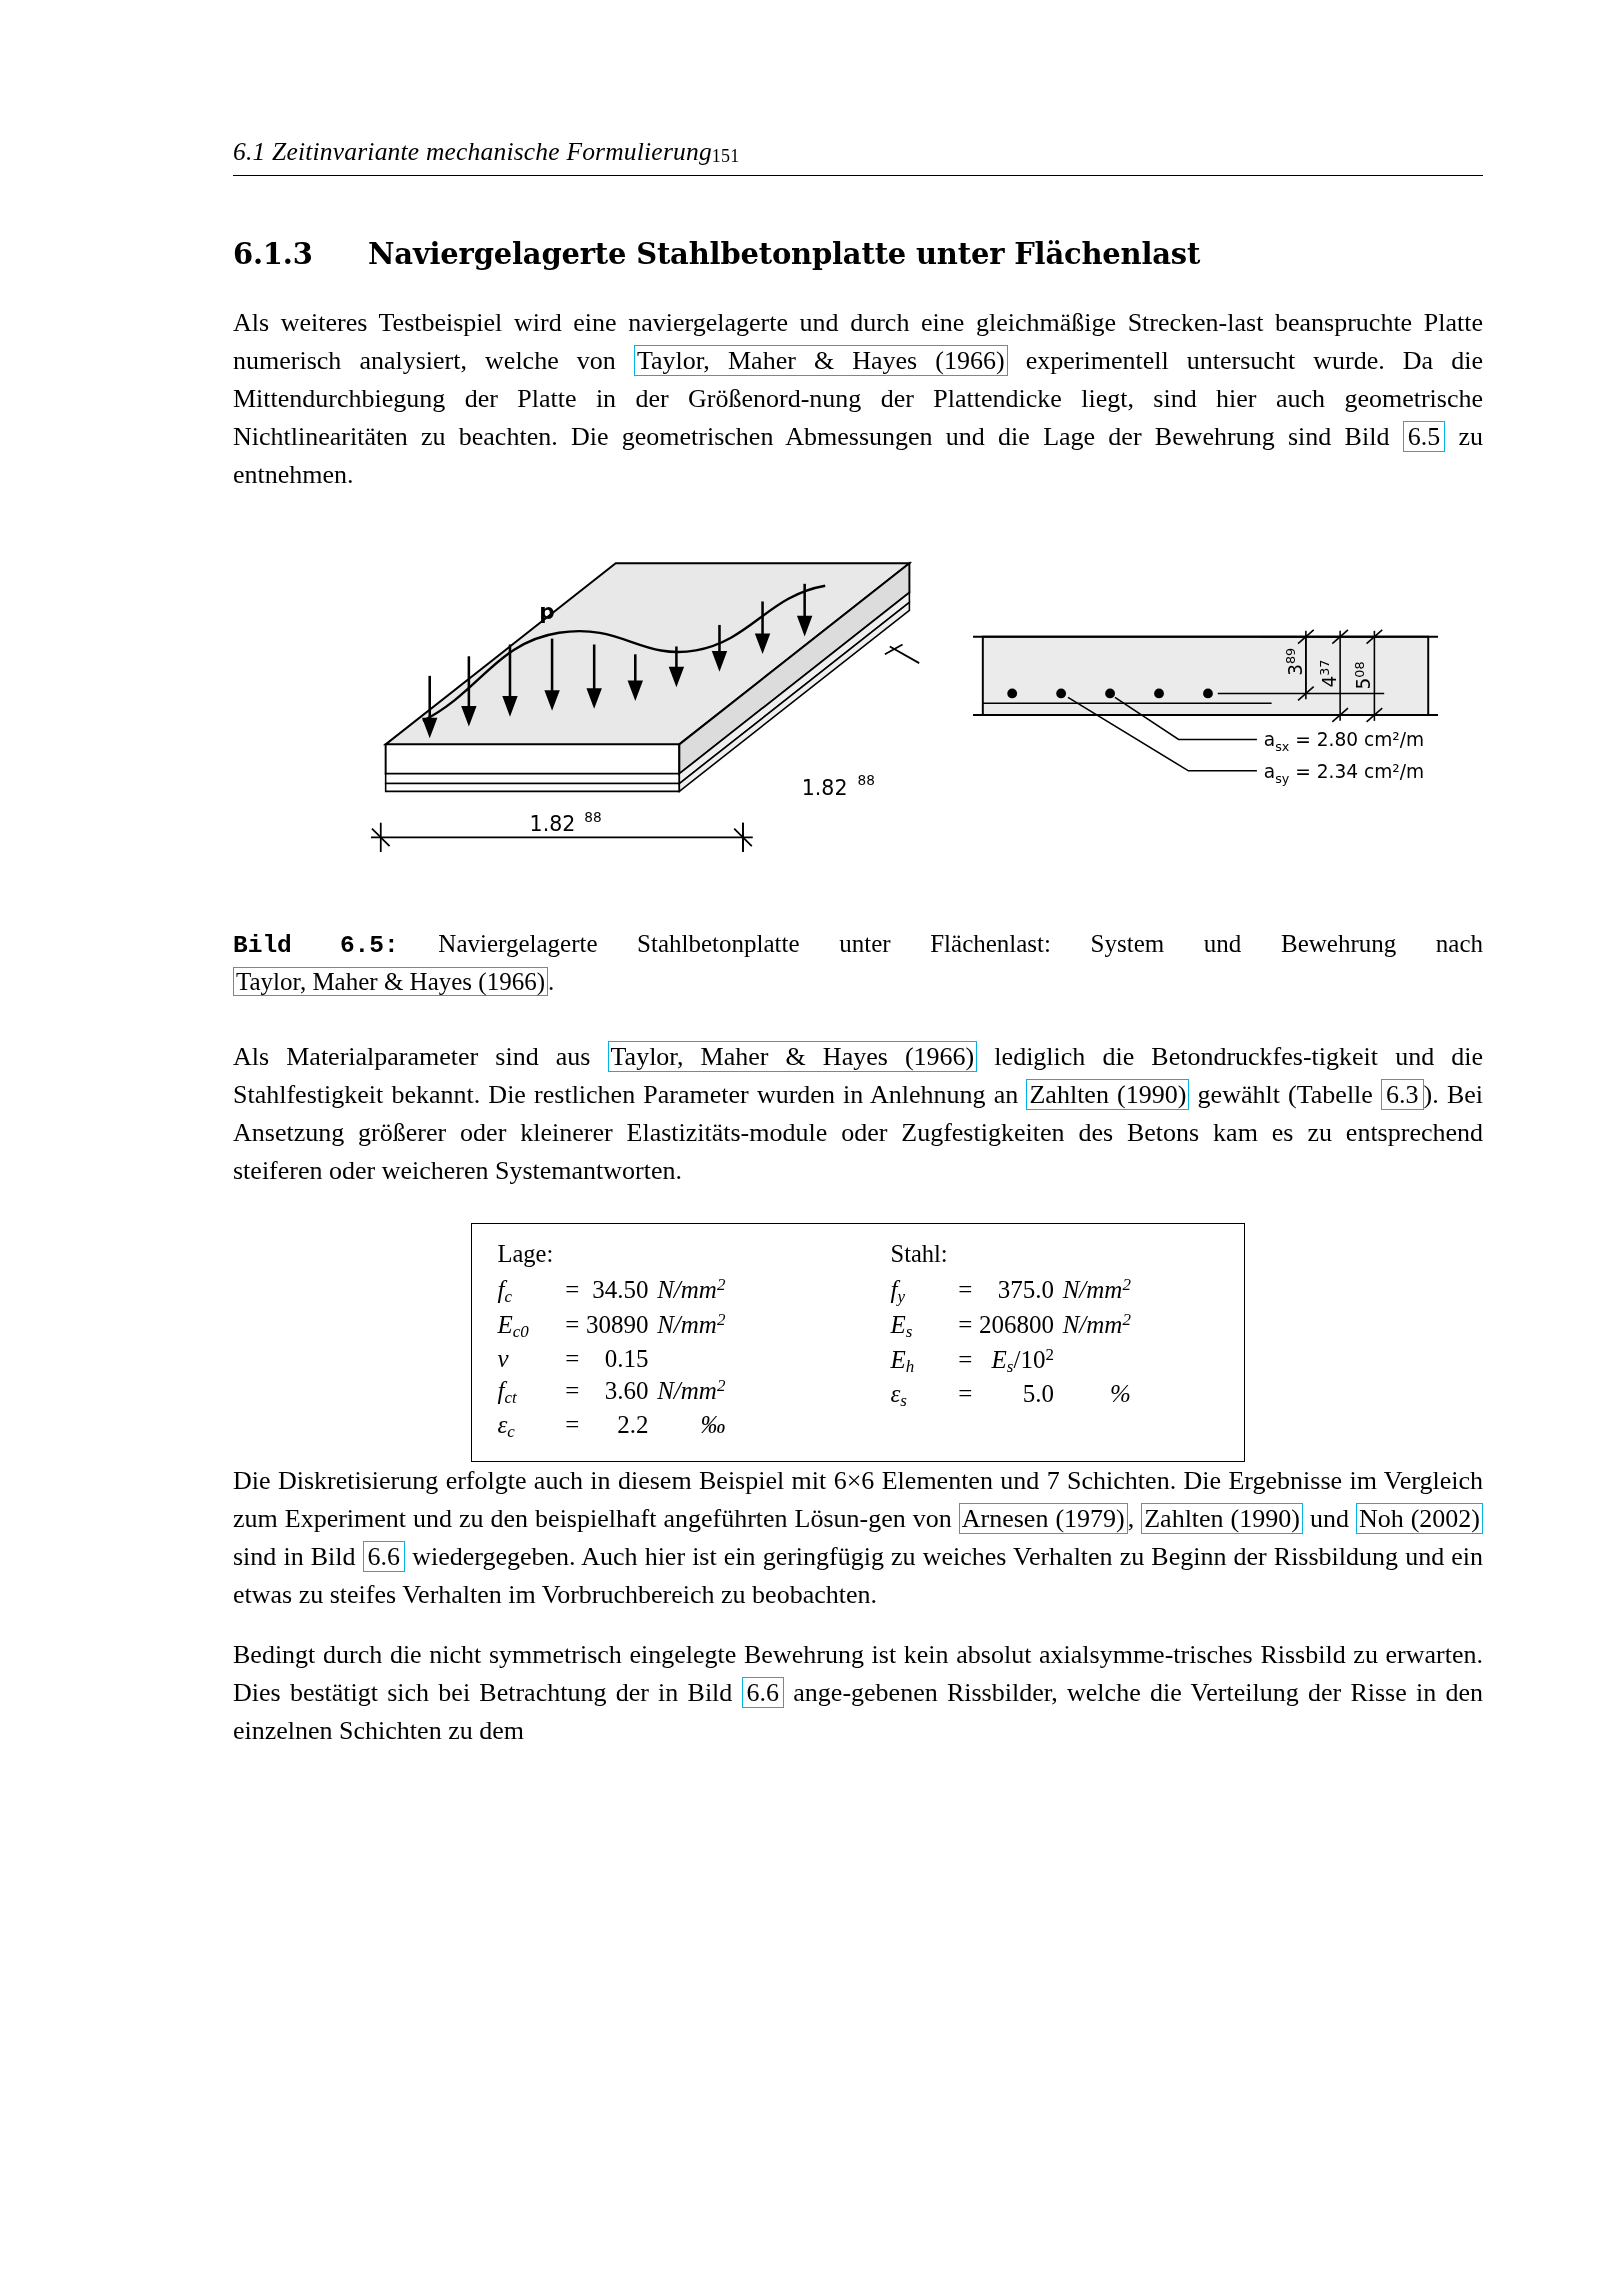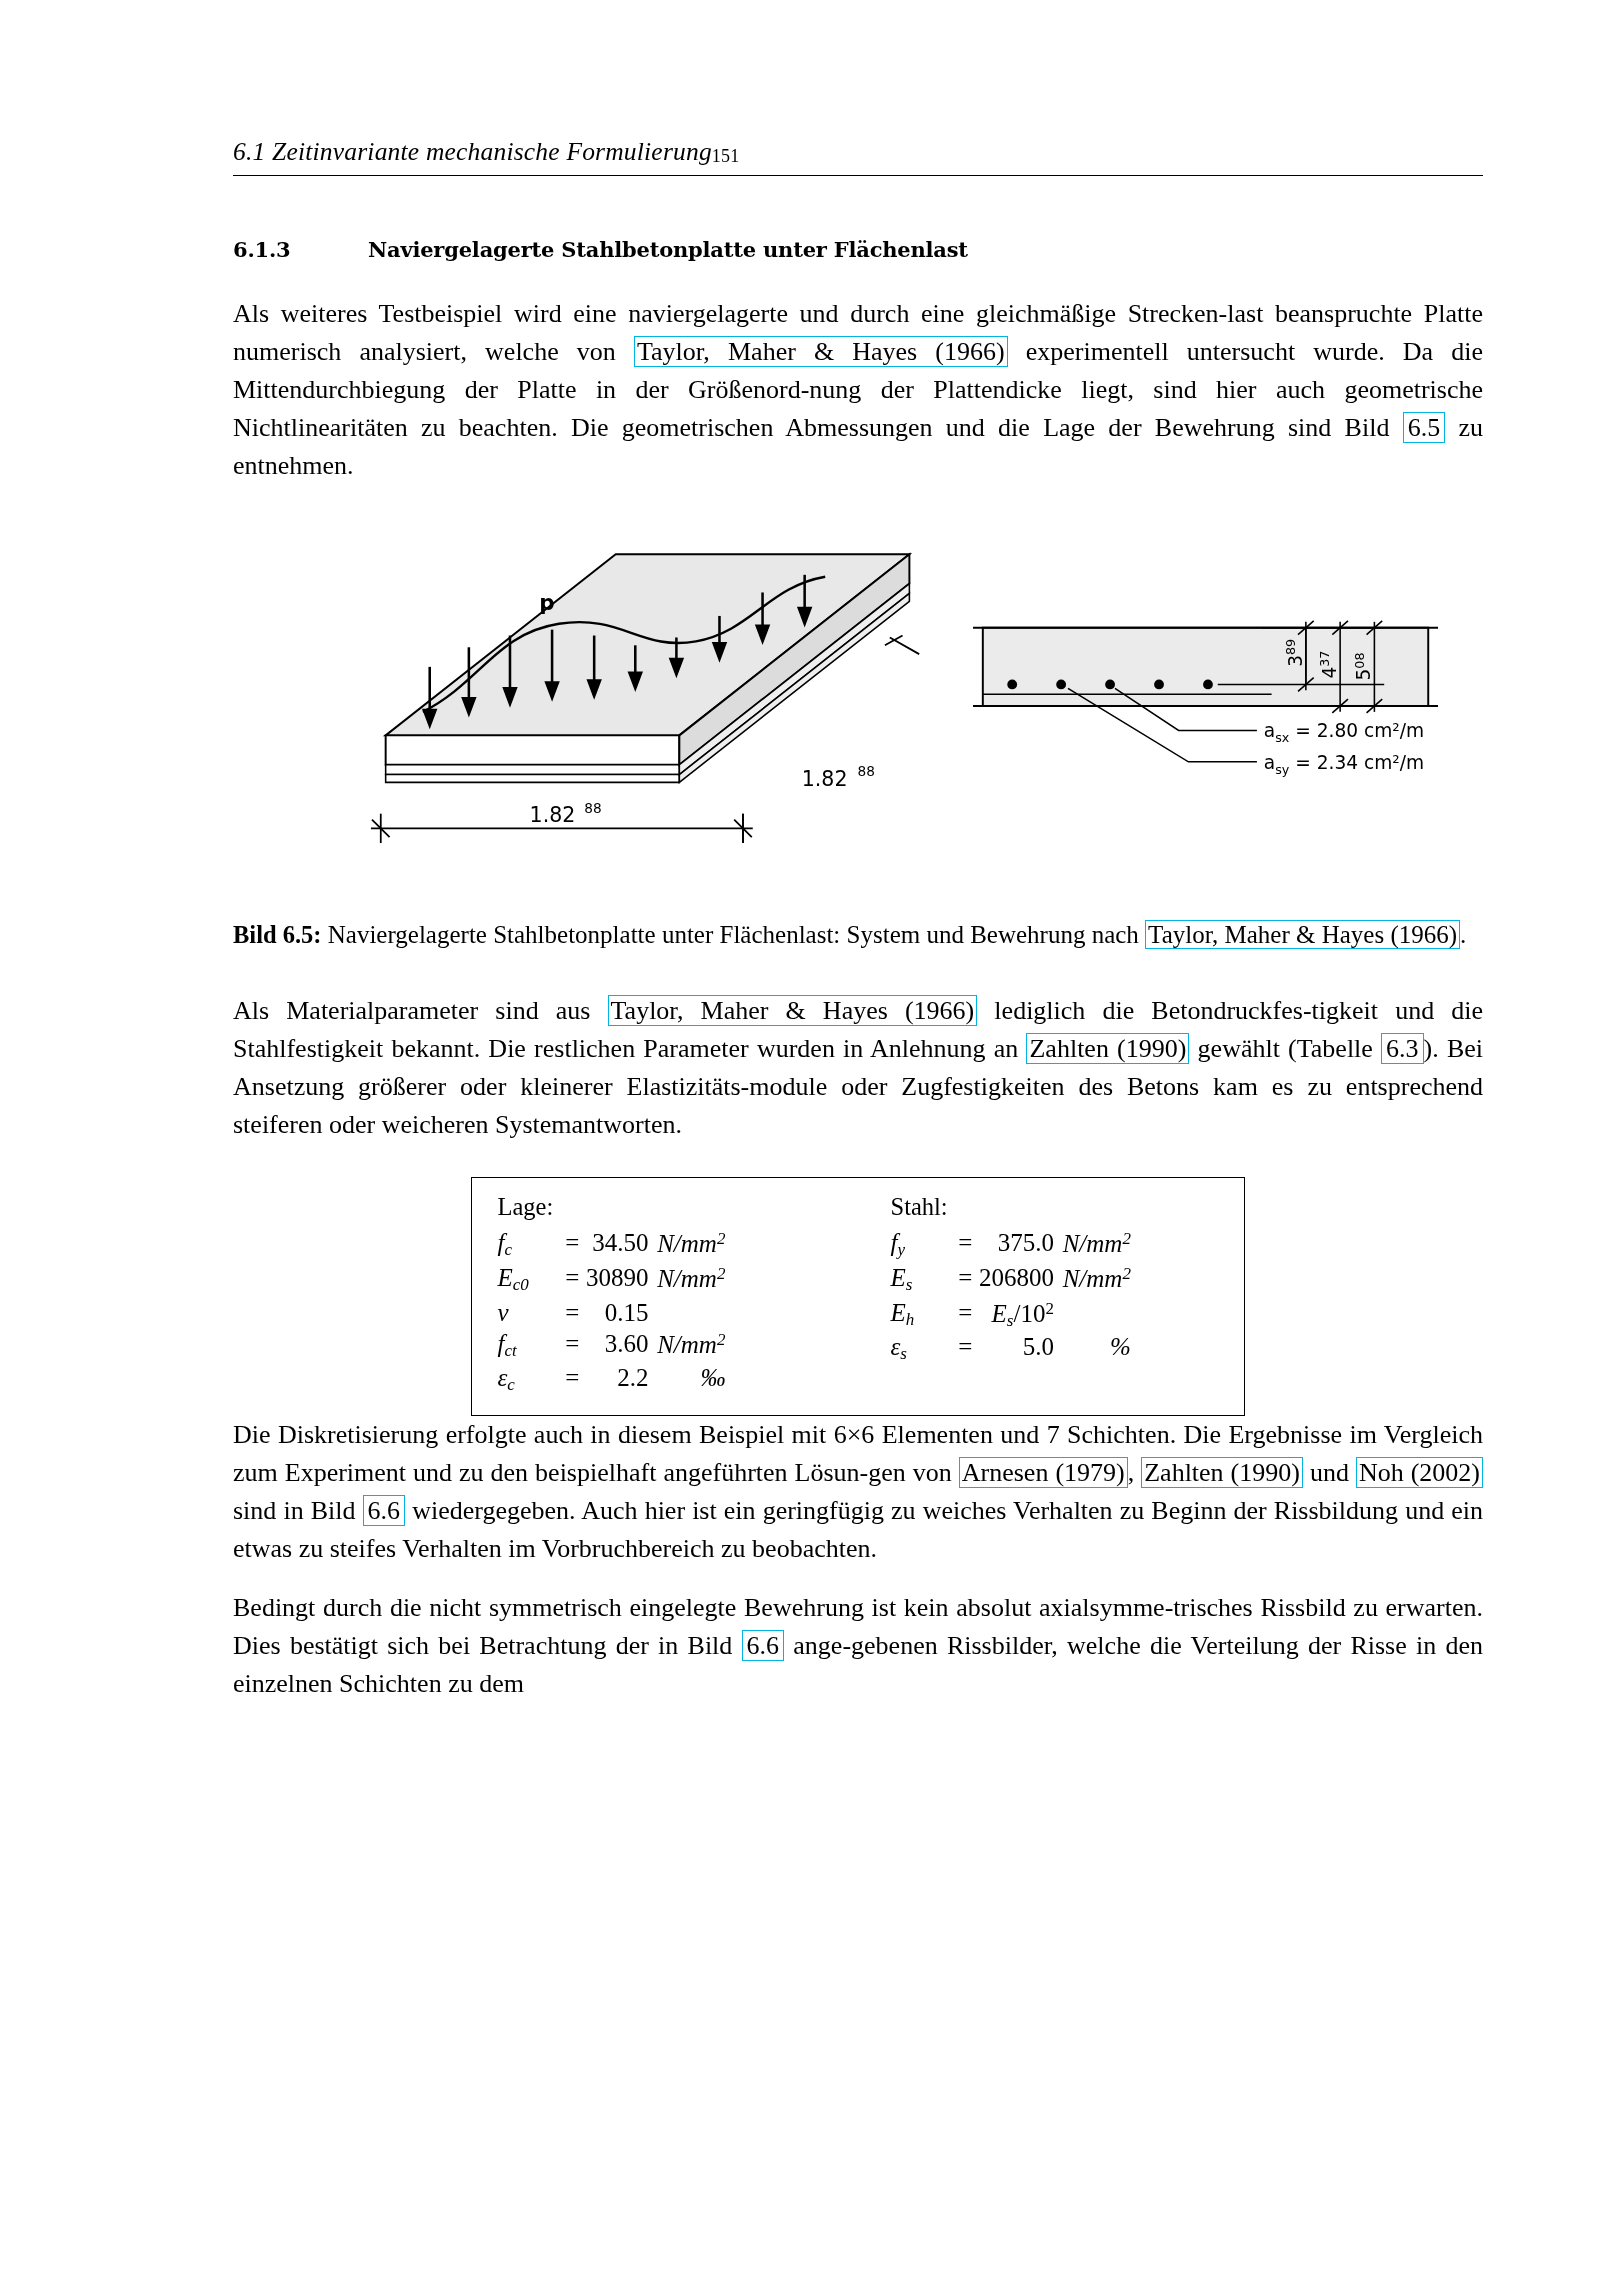--- a/index.html
+++ b/index.html
@@ -33,21 +33,21 @@
     letter-spacing:0.2px;
     padding-bottom:7.8px;
     border-bottom:1.6px solid #000;
   }
   .runhead .pageno{font-style:normal;font-size:18px;}
 
   
   h2.sect{
     font-family:"DejaVu Serif", serif;
     font-weight:bold;
-    font-size:21px;
+    font-size:29px;
     margin:61px 0 33px 0;
     letter-spacing:-0.2px;
   }
   h2.sect .num{display:inline-block;width:135px;}
 
   p.body{
     font-size:26px;
     line-height:1.46;
     text-align:justify;
     margin:0 0 21.6px 0;
@@ -73,21 +73,21 @@
     margin:35px 0 0 0;
     position:relative;
     height:372px;
   }
   .caption{
     font-size:25px;
     line-height:1.42;
     margin:25.5px 0 0 0;
     text-align:justify;
   }
-  .caption b{font-family:Liberation Serif, serif;font-weight:bold;font-size:24.5px;}
+  .caption b{font-family:Liberation Mono, monospace;font-weight:bold;font-size:24.5px;}
 
   
   .parambox{
     margin:33px auto 0 auto;
     width:774px;
     border:1.5px solid #000;
     padding:15.7px 25.5px 17.6px 25.5px;
     box-sizing:border-box;
     display:flex;
     gap:65px;

